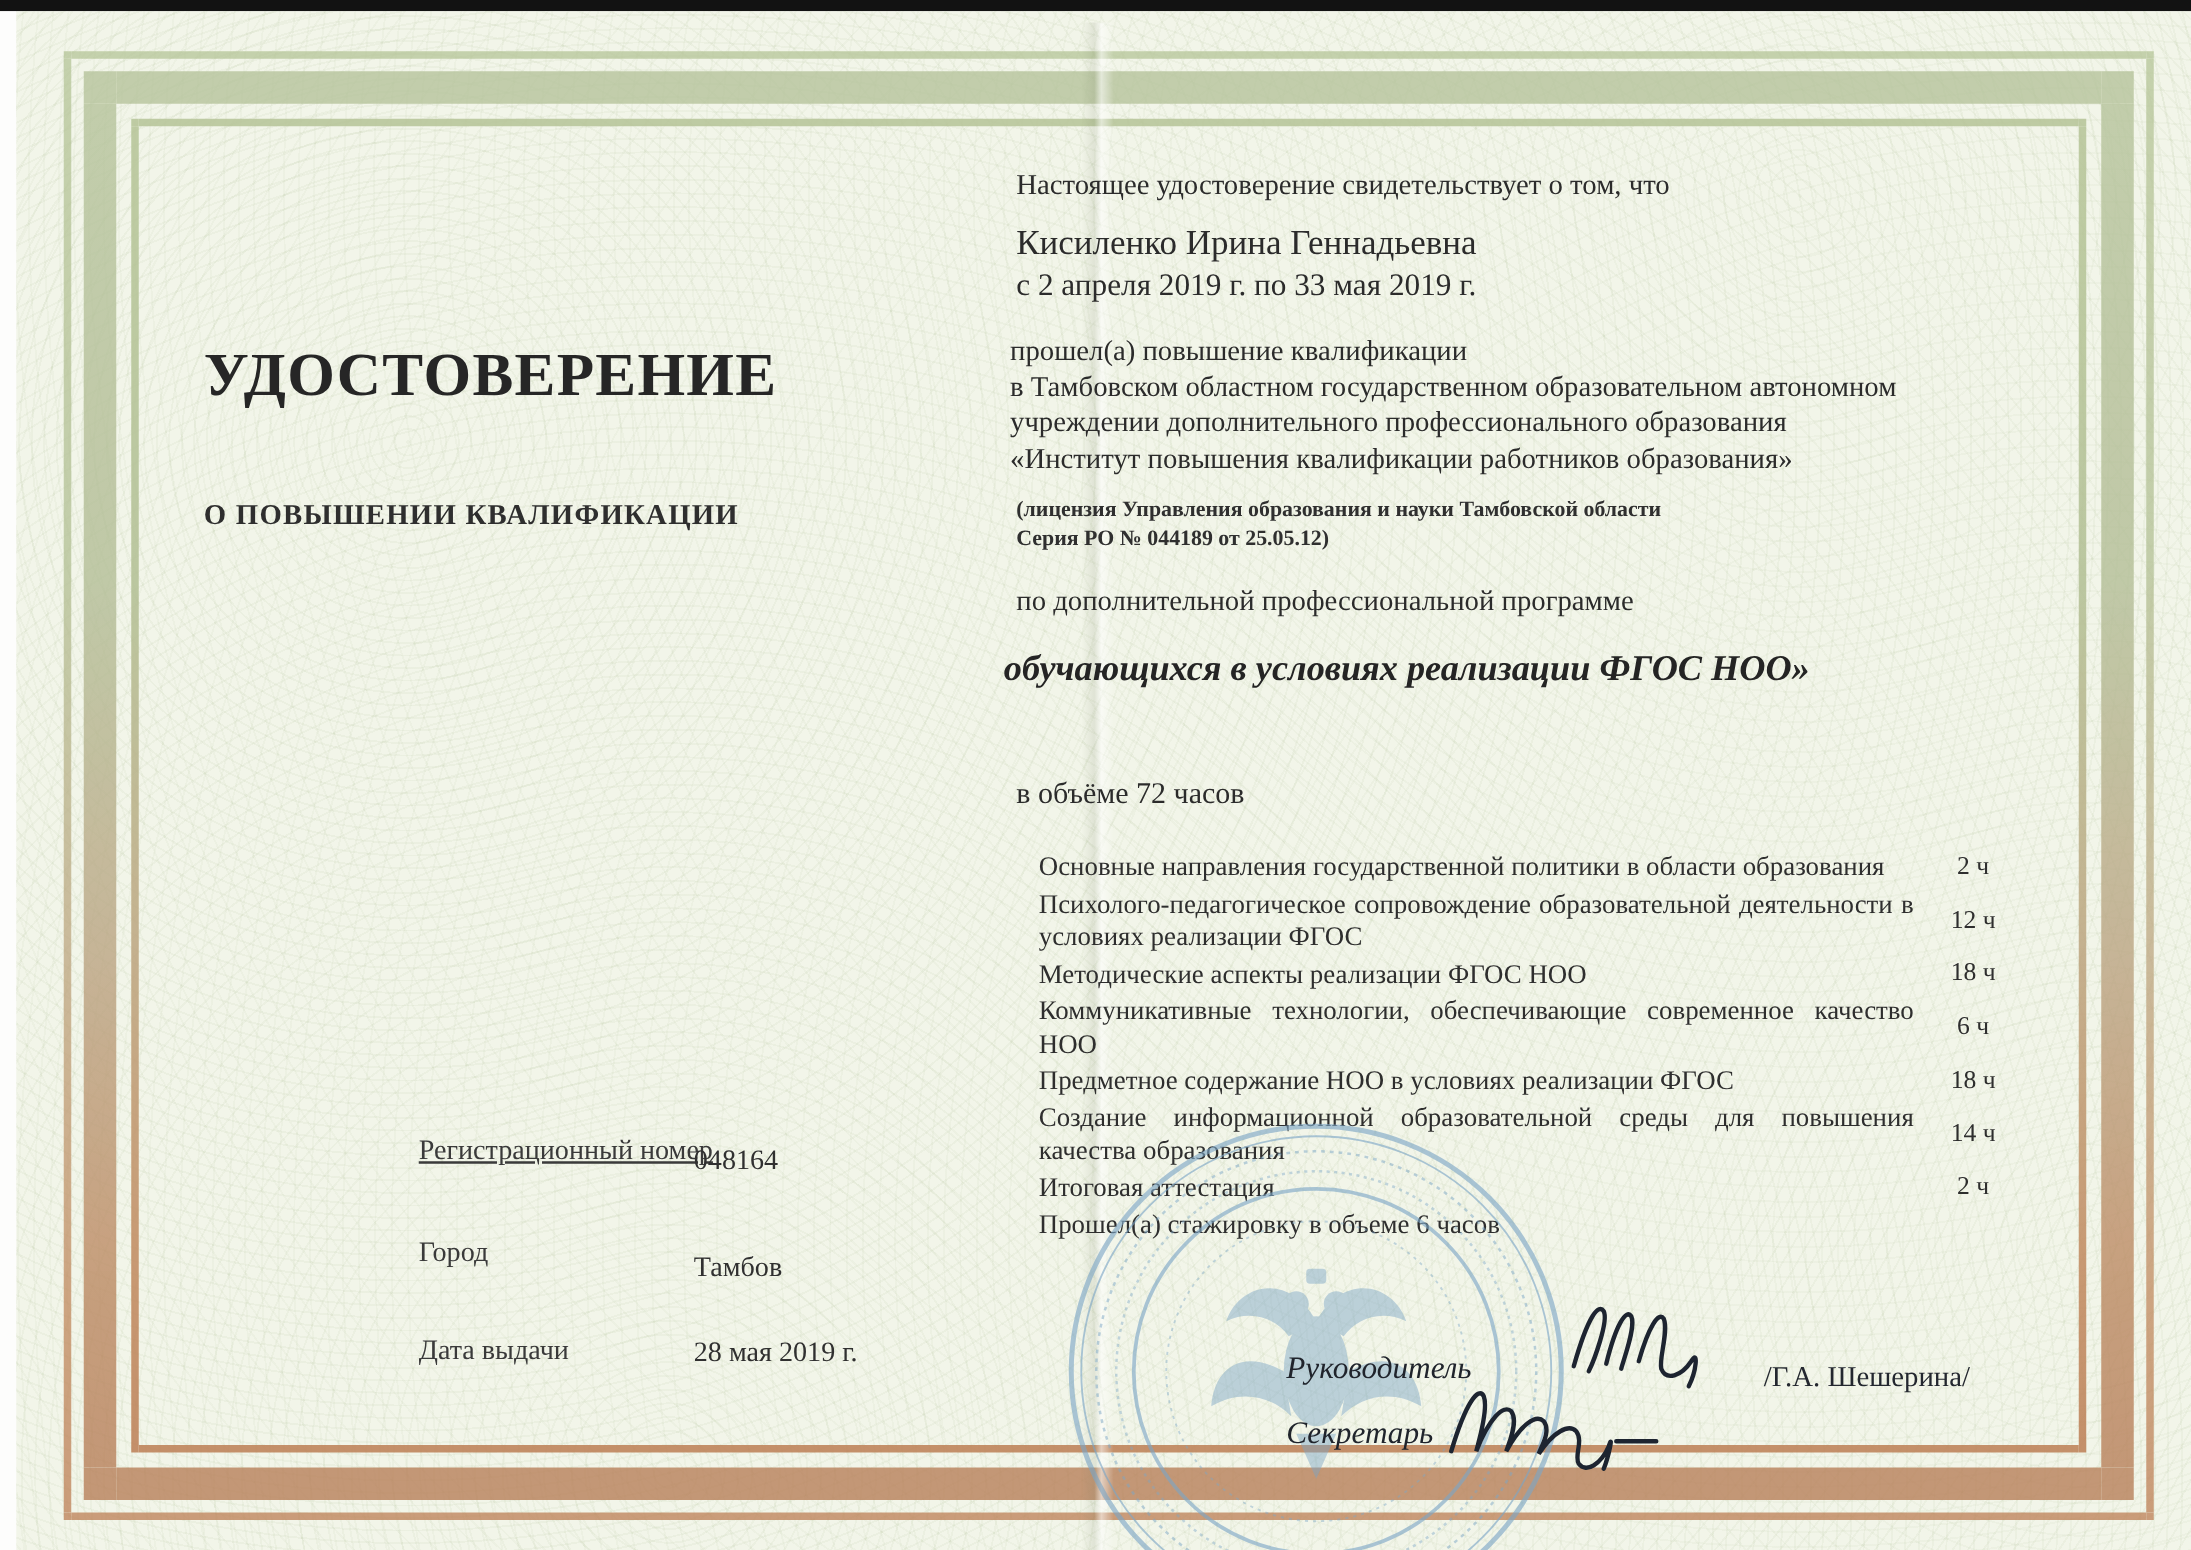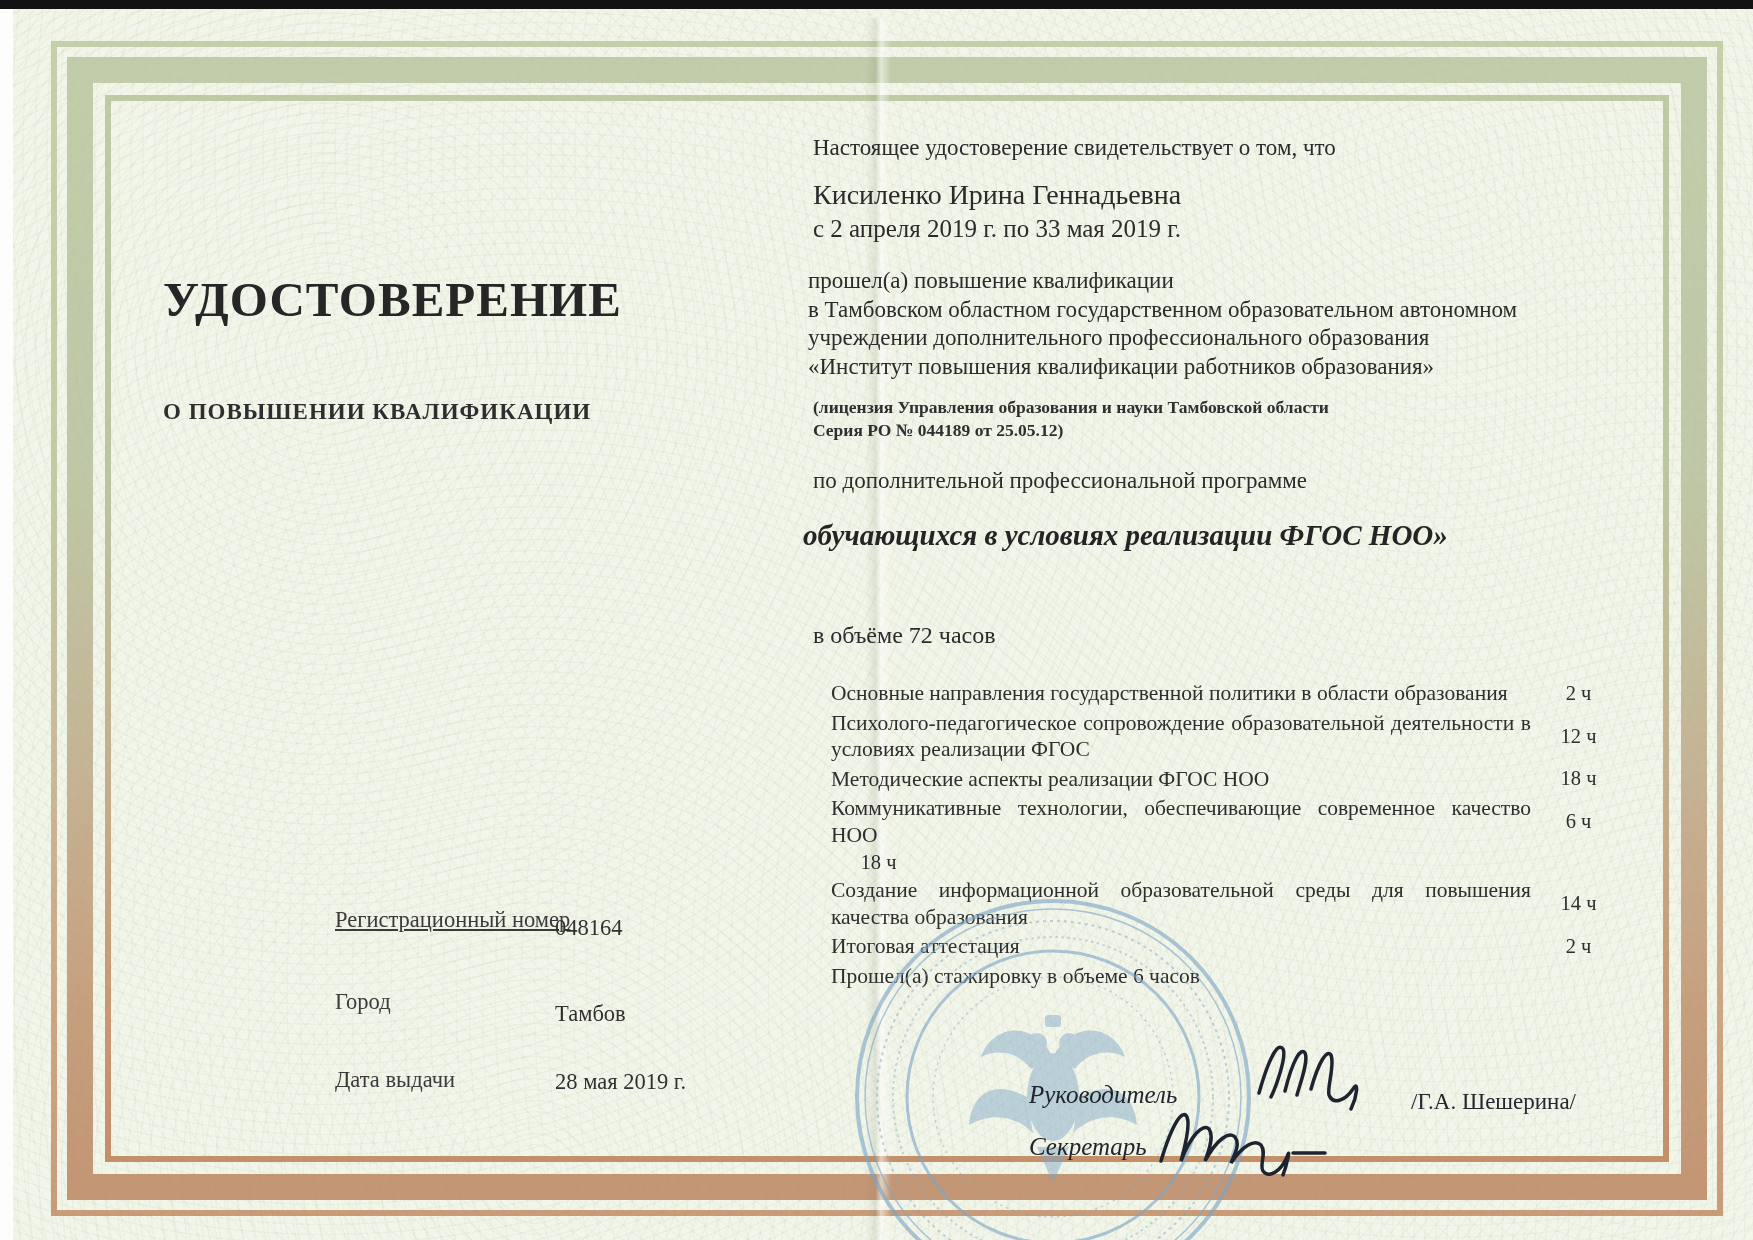--- a/index.html
+++ b/index.html
@@ -120,20 +120,21 @@
       </div>
       <div class="course-row">
         <div class="course-title">Методические аспекты реализации ФГОС НОО</div>
         <div class="course-hours">18 ч</div>
       </div>
       <div class="course-row">
         <div class="course-title">Коммуникативные технологии, обеспечивающие современное качество НОО</div>
         <div class="course-hours">6 ч</div>
       </div>
       <div class="course-row">
+        <div class="course-title">Предметное содержание НОО в условиях реализации ФГОС</div>
         <div class="course-hours">18 ч</div>
       </div>
       <div class="course-row">
         <div class="course-title">Создание информационной образовательной среды для повышения качества образования</div>
         <div class="course-hours">14 ч</div>
       </div>
       <div class="course-row">
         <div class="course-title">Итоговая аттестация</div>
         <div class="course-hours">2 ч</div>
       </div>

